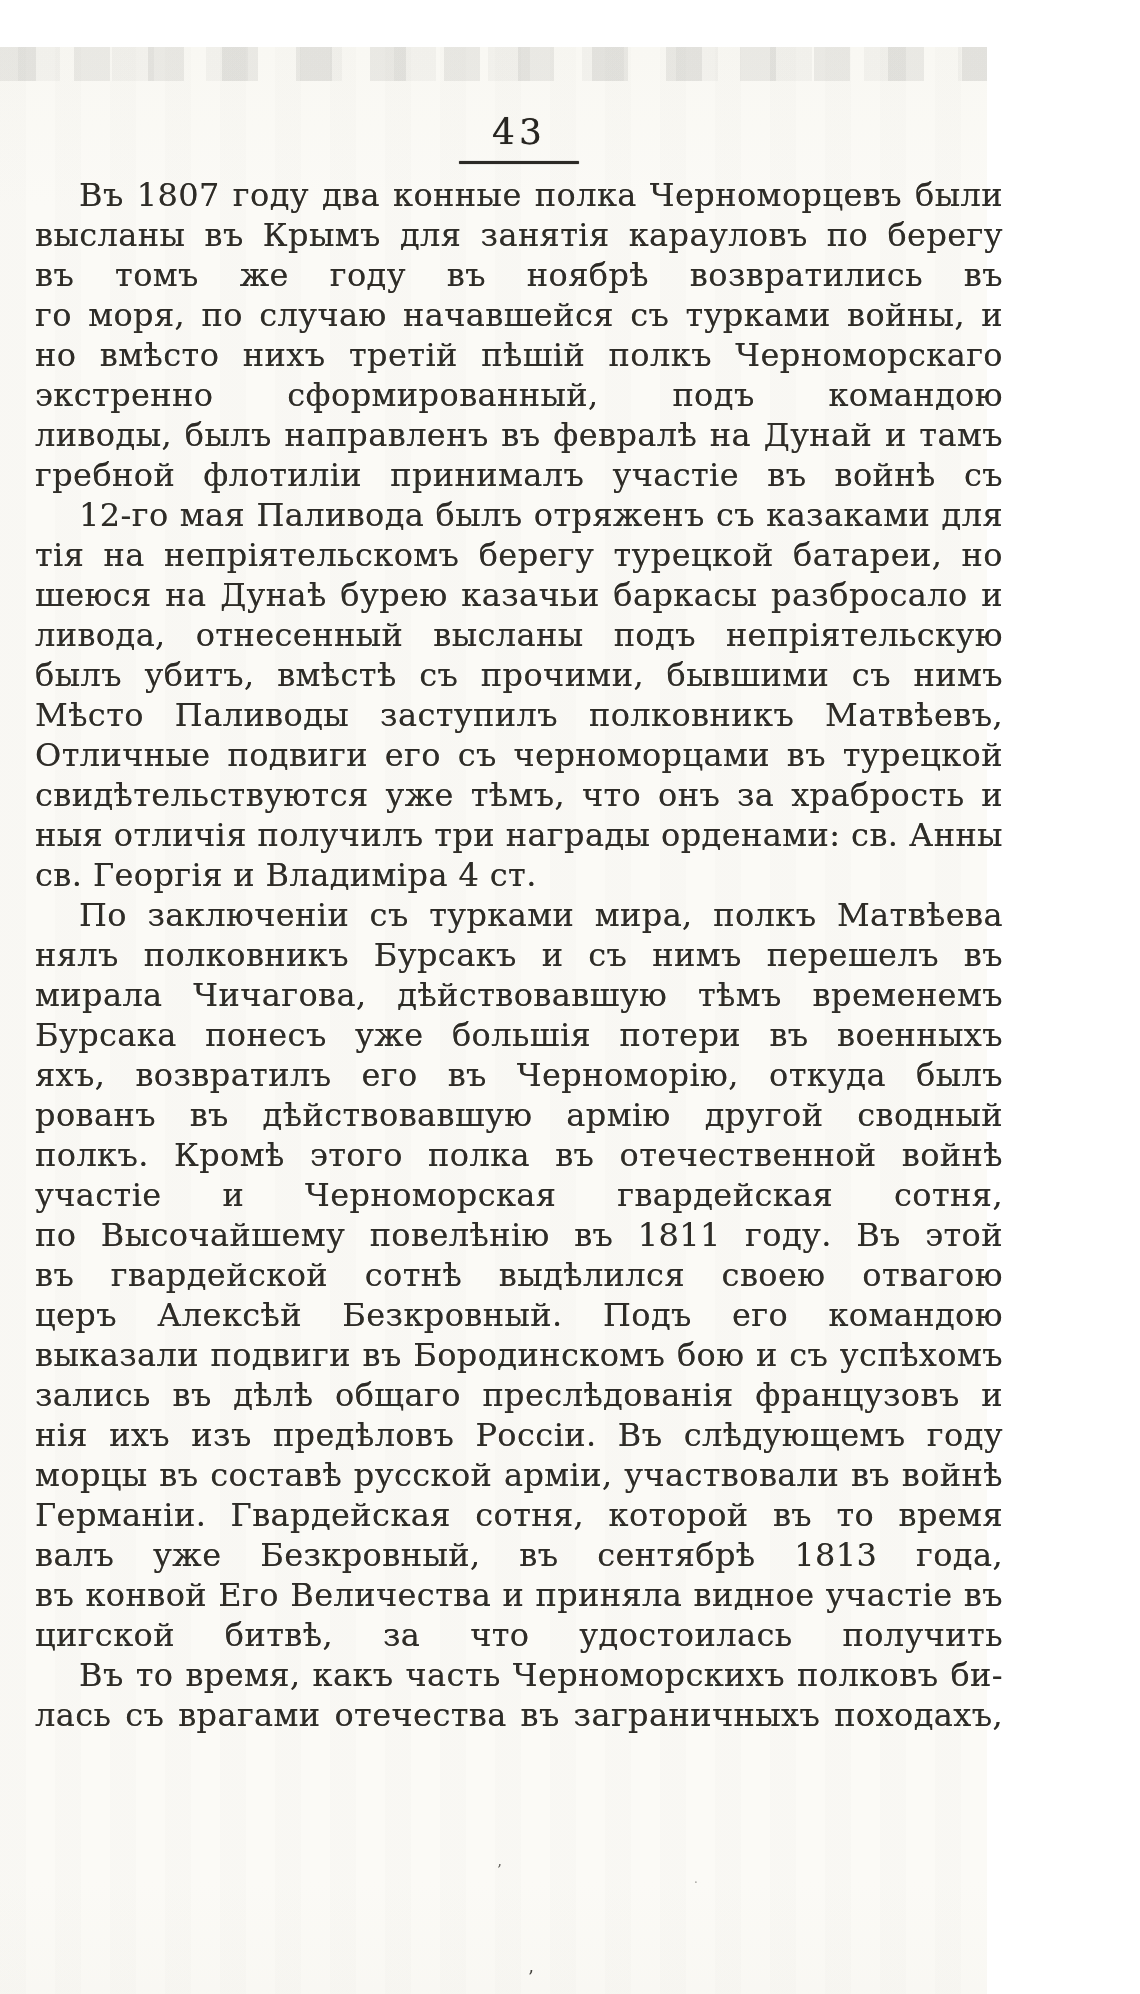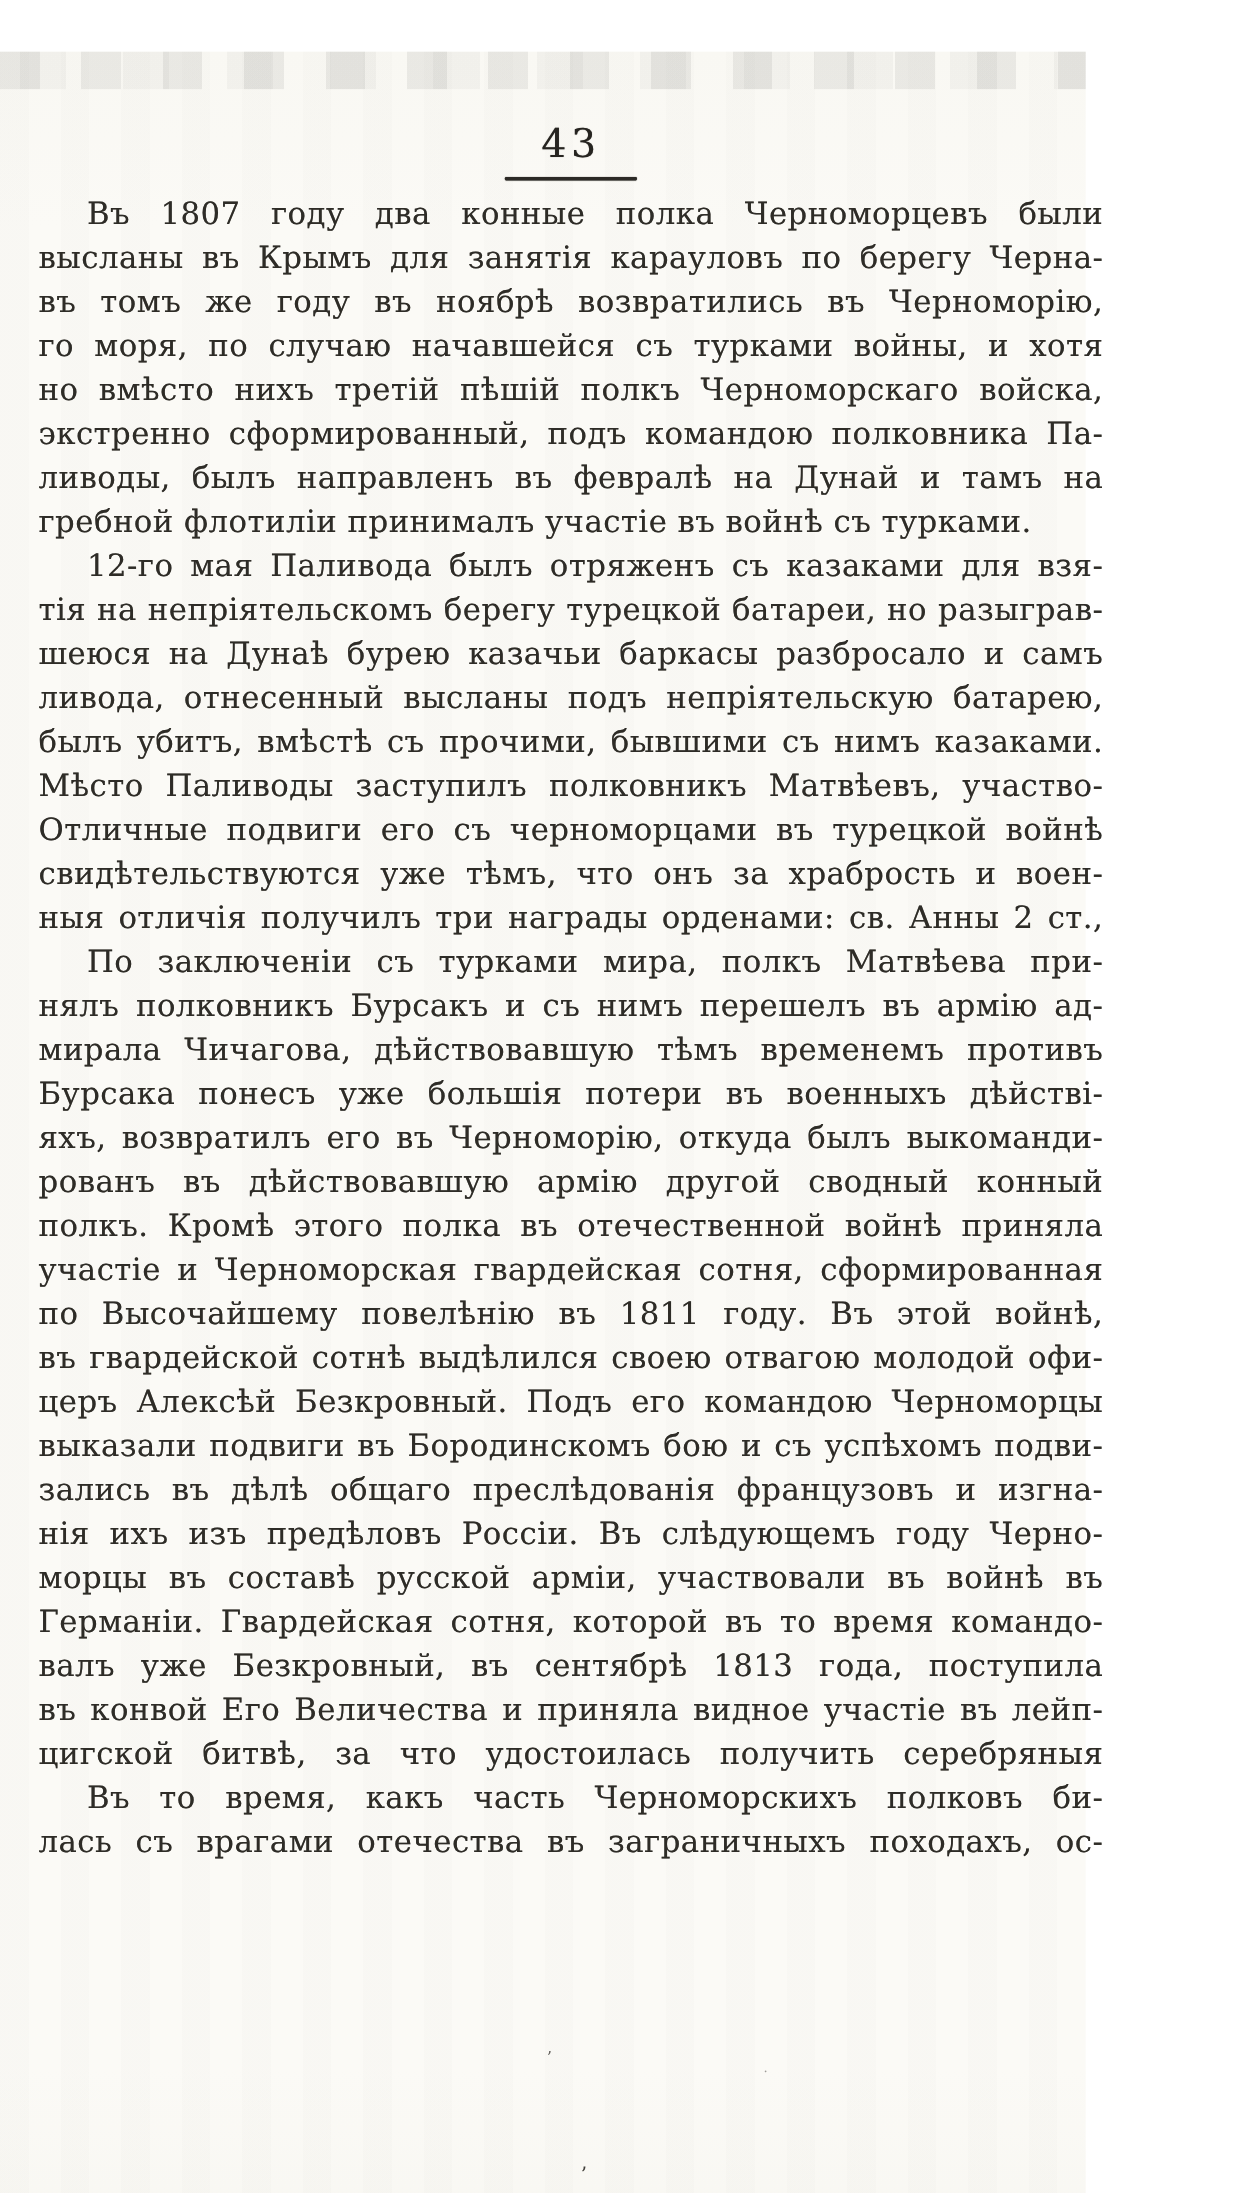--- a/index.html
+++ b/index.html
@@ -37,21 +37,21 @@
     font-size:36px; letter-spacing:4px; color:#262420;
     text-shadow:0 0 .7px rgba(38,36,32,.6);
   }
   .header-rule {
     margin:9px auto 0 auto; width:120px; height:3px;
     background:#2c2a26; border-radius:1px;
     box-shadow:0 0 1px rgba(44,42,38,.8);
   }
   .text-block {
     position:absolute; left:35px; top:128px; width:968px;
-    font-size:28px; line-height:40px;
+    font-size:32px; line-height:40px;
     letter-spacing:.4px;
     color:#2e2c27;
     text-shadow:0 0 .6px rgba(46,44,39,.55);
   }
   .para { margin:0; }
   .line {
     height:40px; overflow:hidden;
     text-align:justify;
     text-align-last:justify;
   }
@@ -88,20 +88,21 @@
       <div class="para">
         <div class="line indent">12-го мая Паливода былъ отряженъ съ казаками для взя-</div>
         <div class="line">тія на непріятельскомъ берегу турецкой батареи, но разыграв-</div>
         <div class="line">шеюся на Дунаѣ бурею казачьи баркасы разбросало и самъ Па-</div>
         <div class="line">ливода, отнесенный высланы подъ непріятельскую батарею,</div>
         <div class="line">былъ убитъ, вмѣстѣ съ прочими, бывшими съ нимъ казаками.</div>
         <div class="line">Мѣсто Паливоды заступилъ полковникъ Матвѣевъ, участво-</div>
         <div class="line">Отличные подвиги его съ черноморцами въ турецкой войнѣ</div>
         <div class="line">свидѣтельствуются уже тѣмъ, что онъ за храбрость и воен-</div>
         <div class="line">ныя отличія получилъ три награды орденами: св. Анны 2 ст.,</div>
+        <div class="line last">св. Георгія и Владиміра 4 ст.</div>
       </div>
       <div class="para">
         <div class="line indent">По заключеніи съ турками мира, полкъ Матвѣева при-</div>
         <div class="line">нялъ полковникъ Бурсакъ и съ нимъ перешелъ въ армію ад-</div>
         <div class="line">мирала Чичагова, дѣйствовавшую тѣмъ временемъ противъ</div>
         <div class="line">Бурсака понесъ уже большія потери въ военныхъ дѣйстві-</div>
         <div class="line">яхъ, возвратилъ его въ Черноморію, откуда былъ выкоманди-</div>
         <div class="line">рованъ въ дѣйствовавшую армію другой сводный конный</div>
         <div class="line">полкъ. Кромѣ этого полка въ отечественной войнѣ приняла</div>
         <div class="line">участіе и Черноморская гвардейская сотня, сформированная</div>

